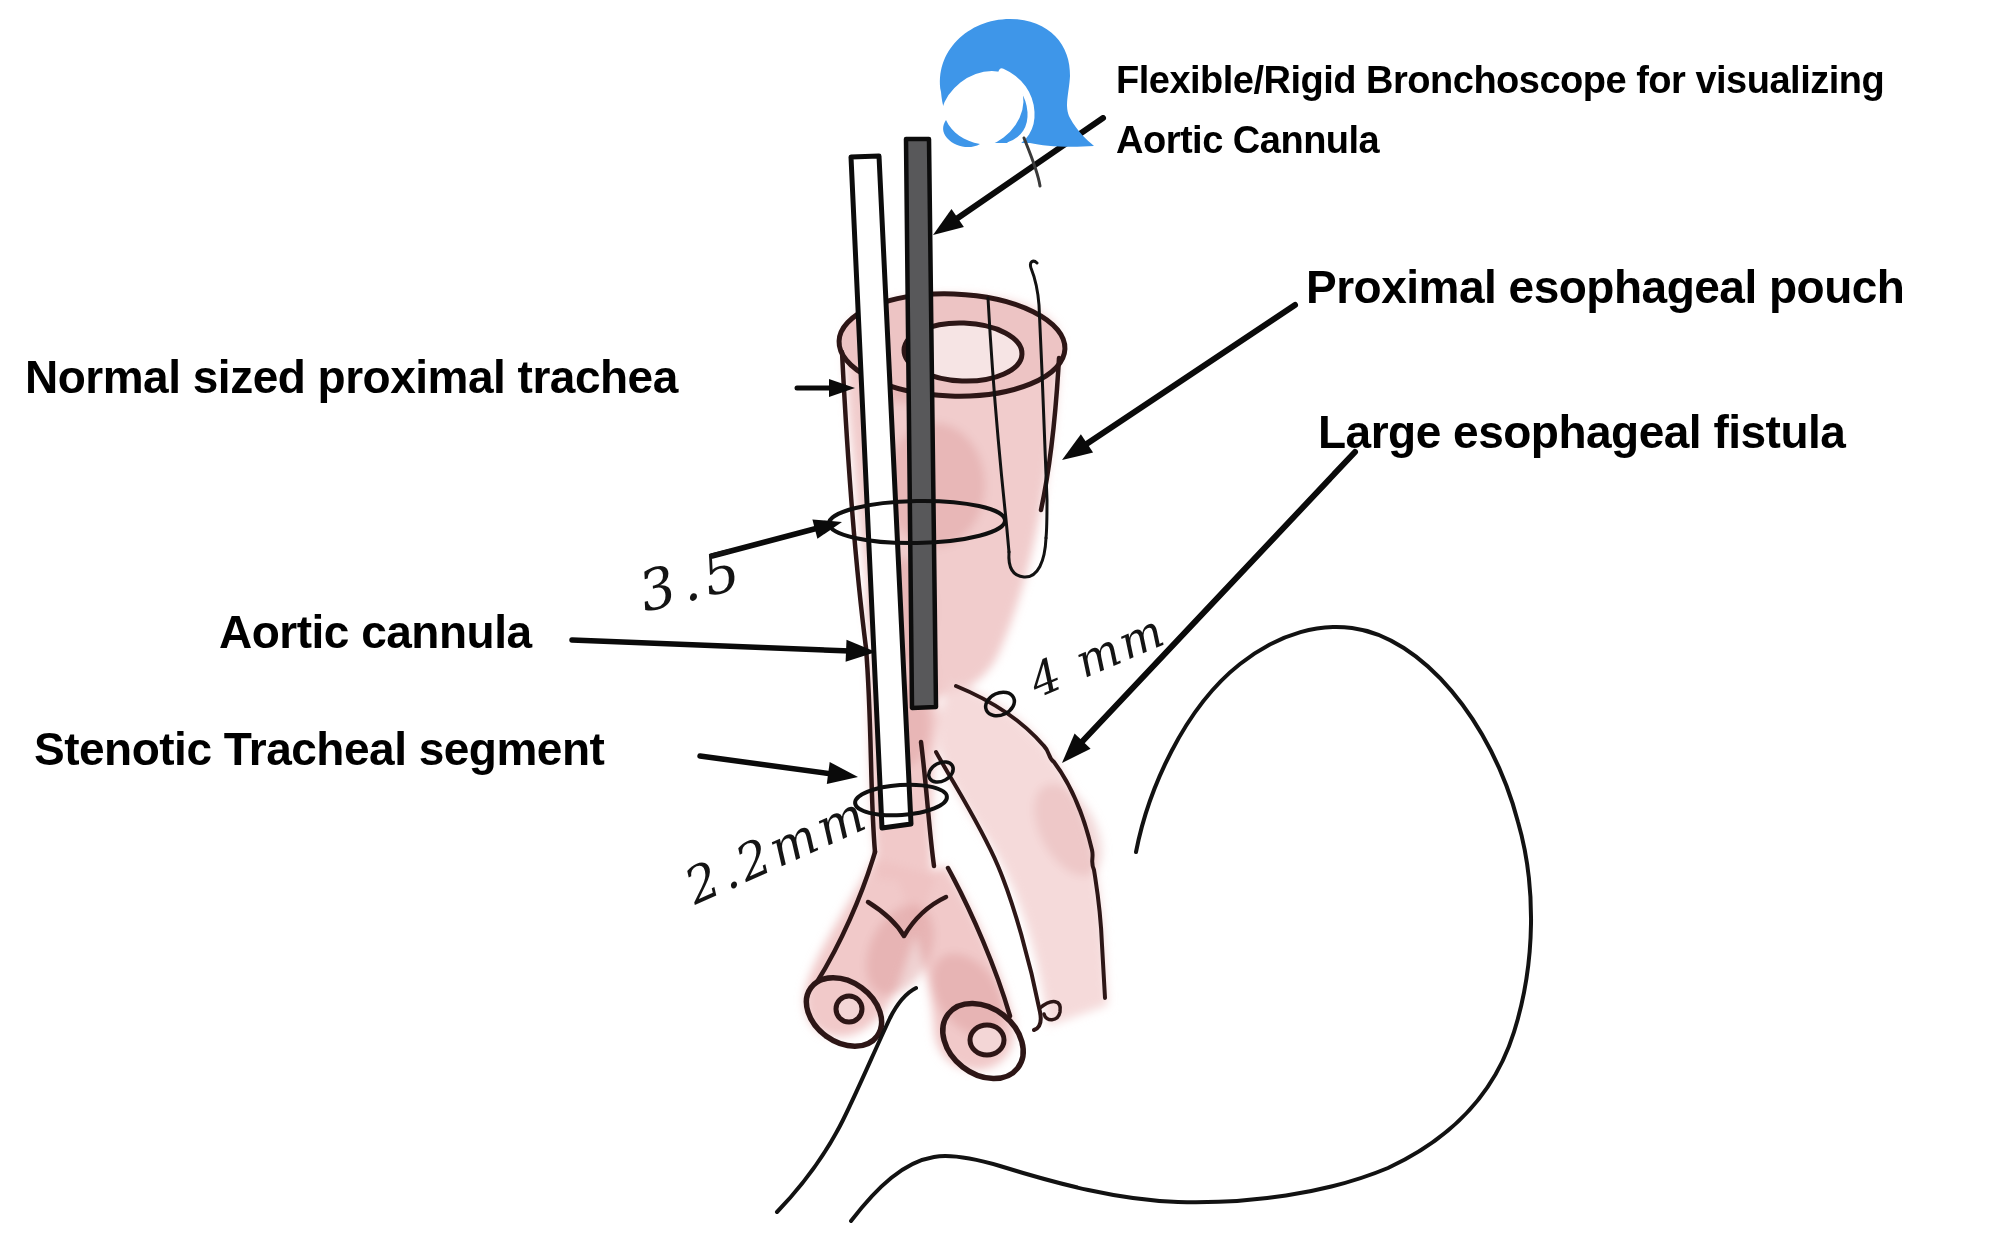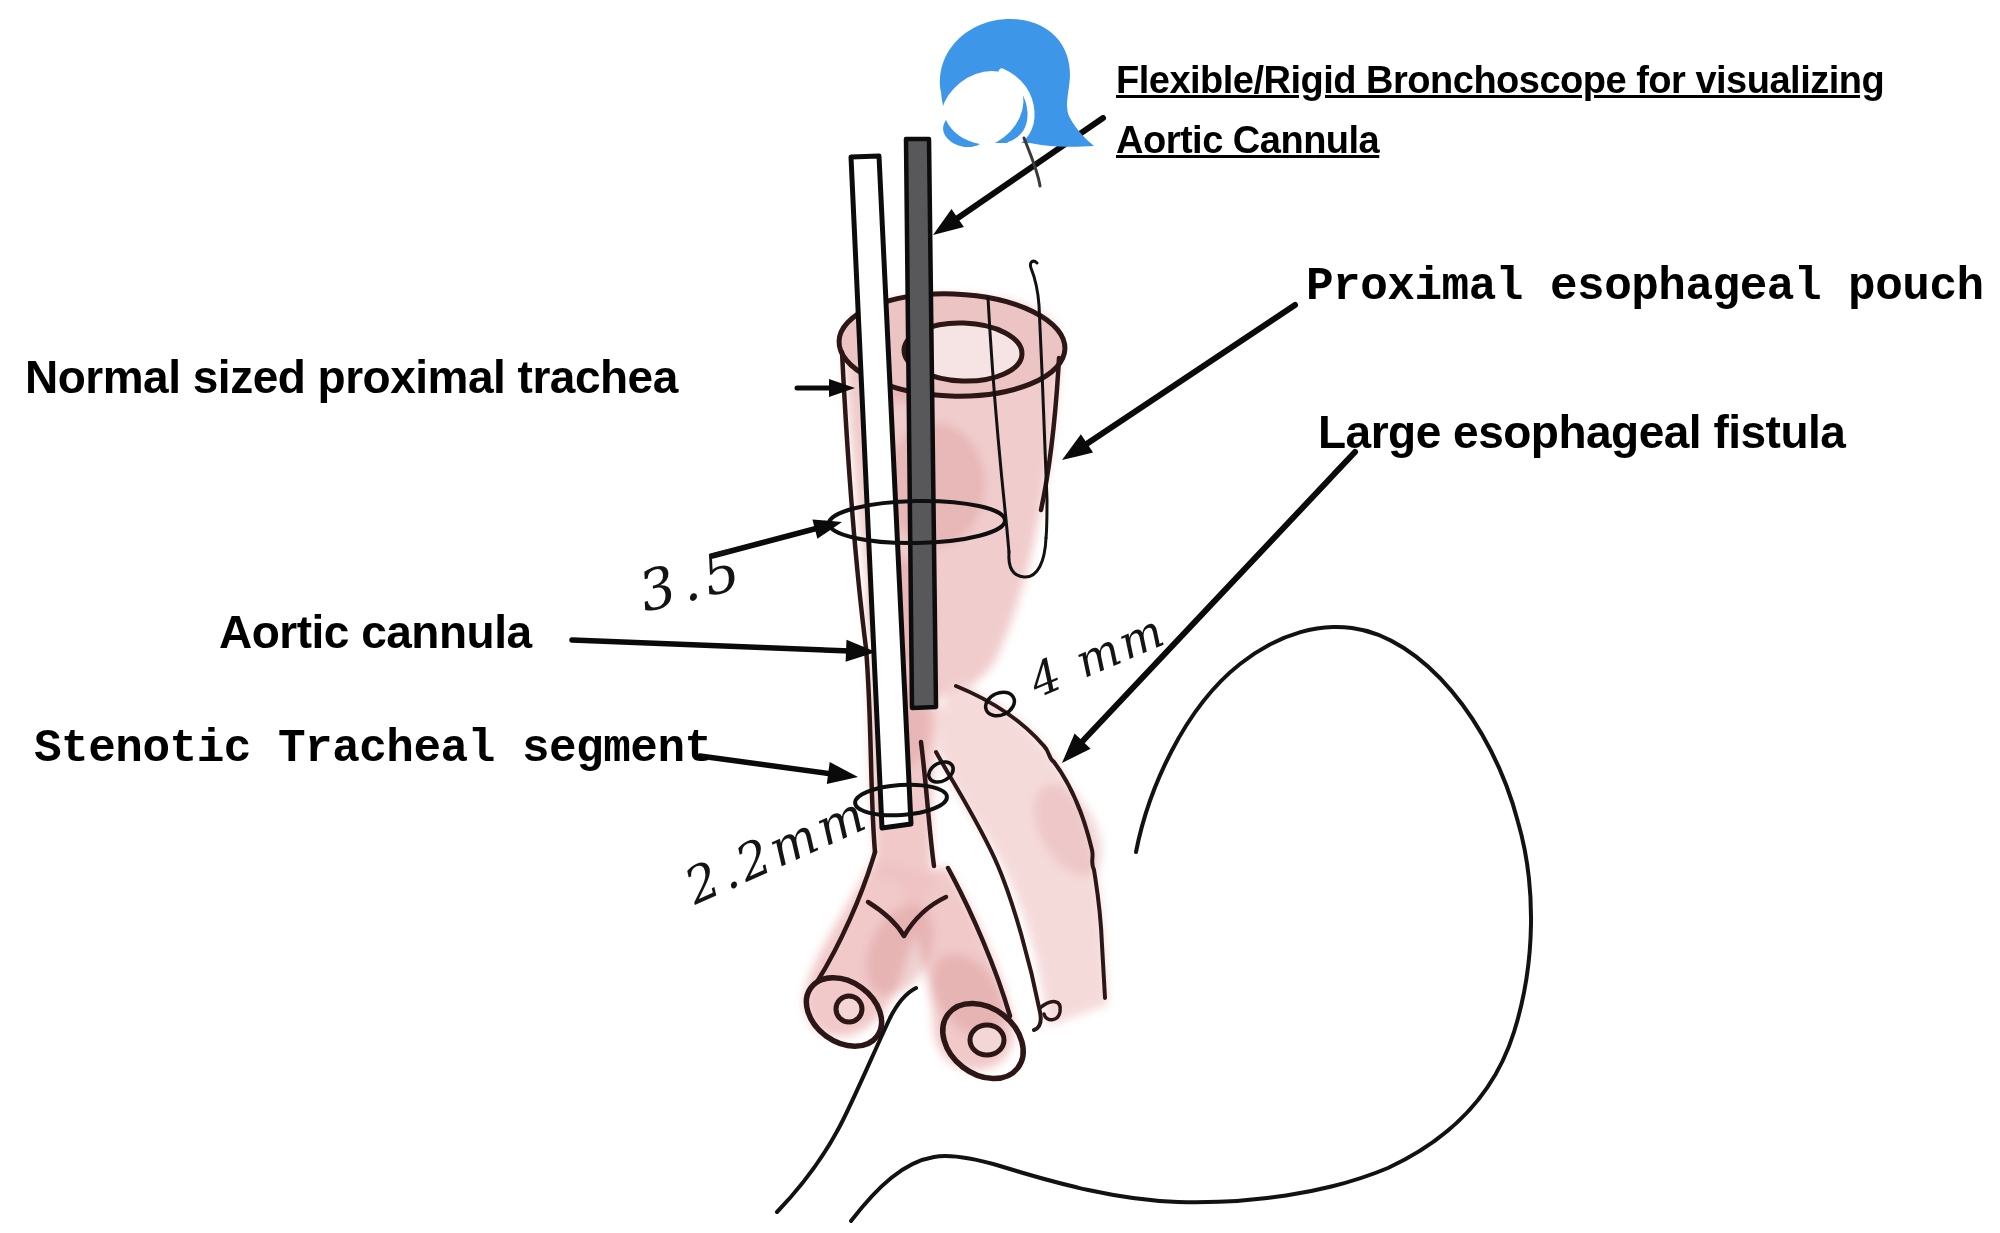--- a/index.html
+++ b/index.html
@@ -6,21 +6,21 @@
   .canvas{
     position:relative;width:2000px;height:1233px;background:#ffffff;
     font-family:"Liberation Sans",sans-serif;overflow:hidden;
   }
   .drawing{position:absolute;left:0;top:0;}
   .lbl{
     position:absolute;font-weight:bold;color:#000;
     white-space:nowrap;letter-spacing:-0.5px;line-height:1.2;
   }
   .lbl-big{font-size:46px;}
-  .lbl-title{font-size:38px;line-height:60px;text-decoration:underline;}
+  .lbl-title{font-size:38px;line-height:60px;}
   .hand{
     font-family:"DejaVu Serif",serif;font-style:italic;fill:#141414;
   }
 </style>
 </head>
 <body>
 
 <div class="canvas">
 
   <svg class="drawing" width="2000" height="1233" viewBox="0 0 2000 1233">
@@ -150,23 +150,23 @@
                C942,132 942,126 946,120 Z" fill="#3E96E9"></path>
       <path d="M1024,138 C1032,158 1038,172 1040,186" stroke="#3A3A3A" stroke-width="3" fill="none" stroke-linecap="round"></path>
     </g>
   </svg>
 
   <div class="lbl lbl-title" style="left:1116px;top:50px;">
     <div>Flexible/Rigid Bronchoscope for visualizing</div>
     <div>Aortic Cannula</div>
   </div>
 
-  <div class="lbl lbl-big" style="left:1306px;top:260px;font-family:Liberation Mono, monospace;">Proximal esophageal pouch</div>
+  <div class="lbl lbl-big" style="left:1306px;top:260px;">Proximal esophageal pouch</div>
 
   <div class="lbl lbl-big" style="left:1318px;top:405px;">Large esophageal fistula</div>
 
   <div class="lbl lbl-big" style="left:25px;top:350px;">Normal sized proximal trachea</div>
 
   <div class="lbl lbl-big" style="left:219px;top:605px;">Aortic cannula</div>
 
-  <div class="lbl lbl-big" style="left:34px;top:722px;font-family:Liberation Mono, monospace;">Stenotic Tracheal segment</div>
+  <div class="lbl lbl-big" style="left:34px;top:722px;">Stenotic Tracheal segment</div>
 
 </div>
 
 </body></html>

